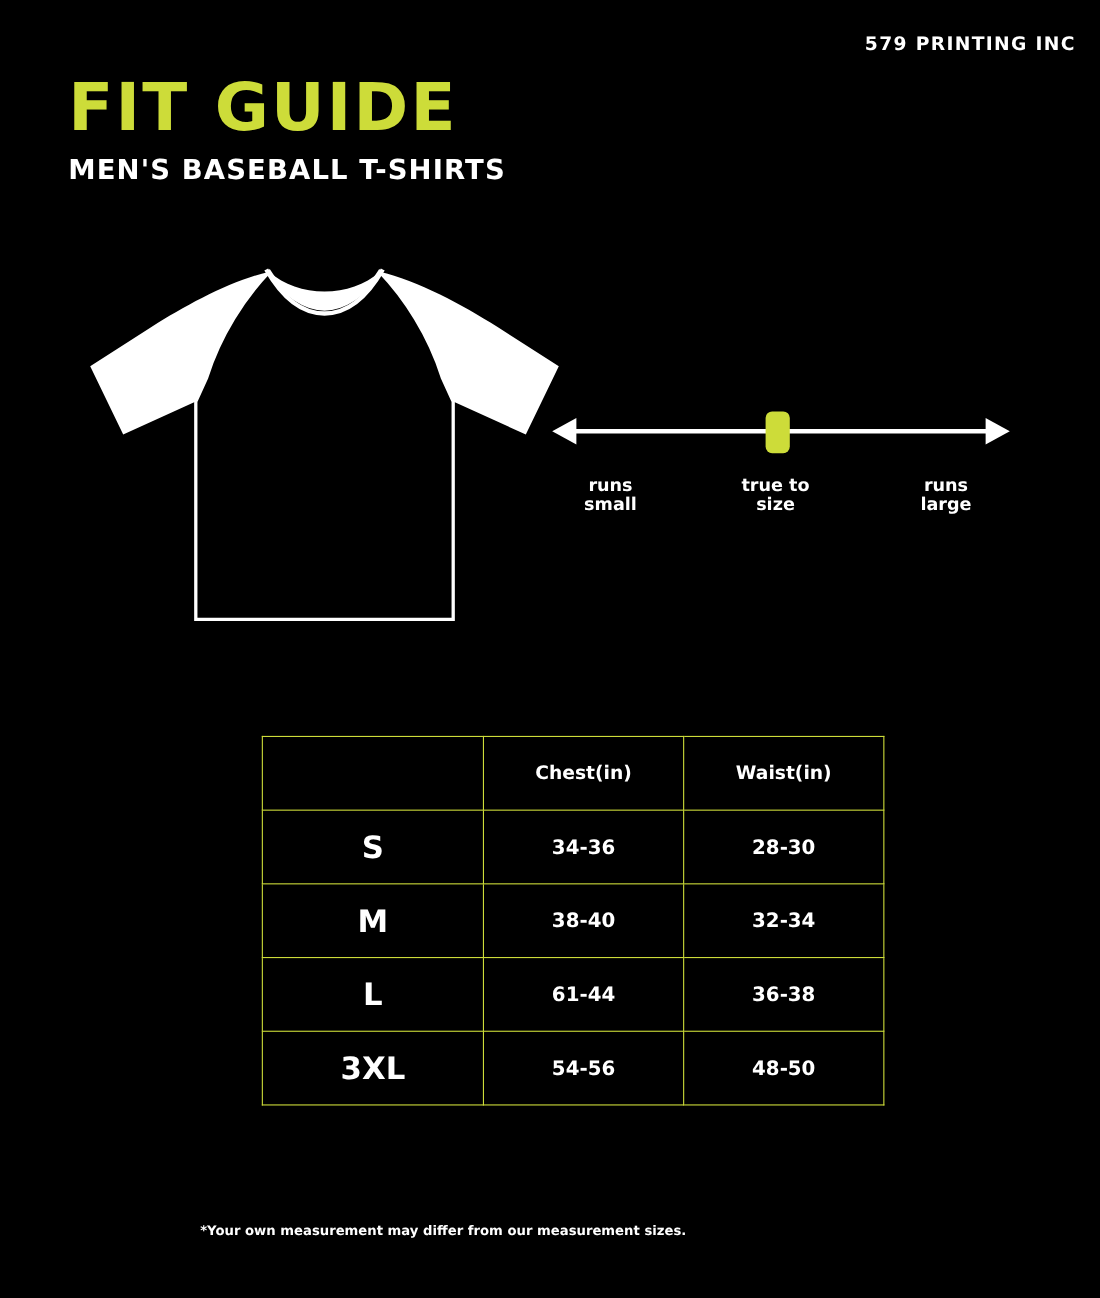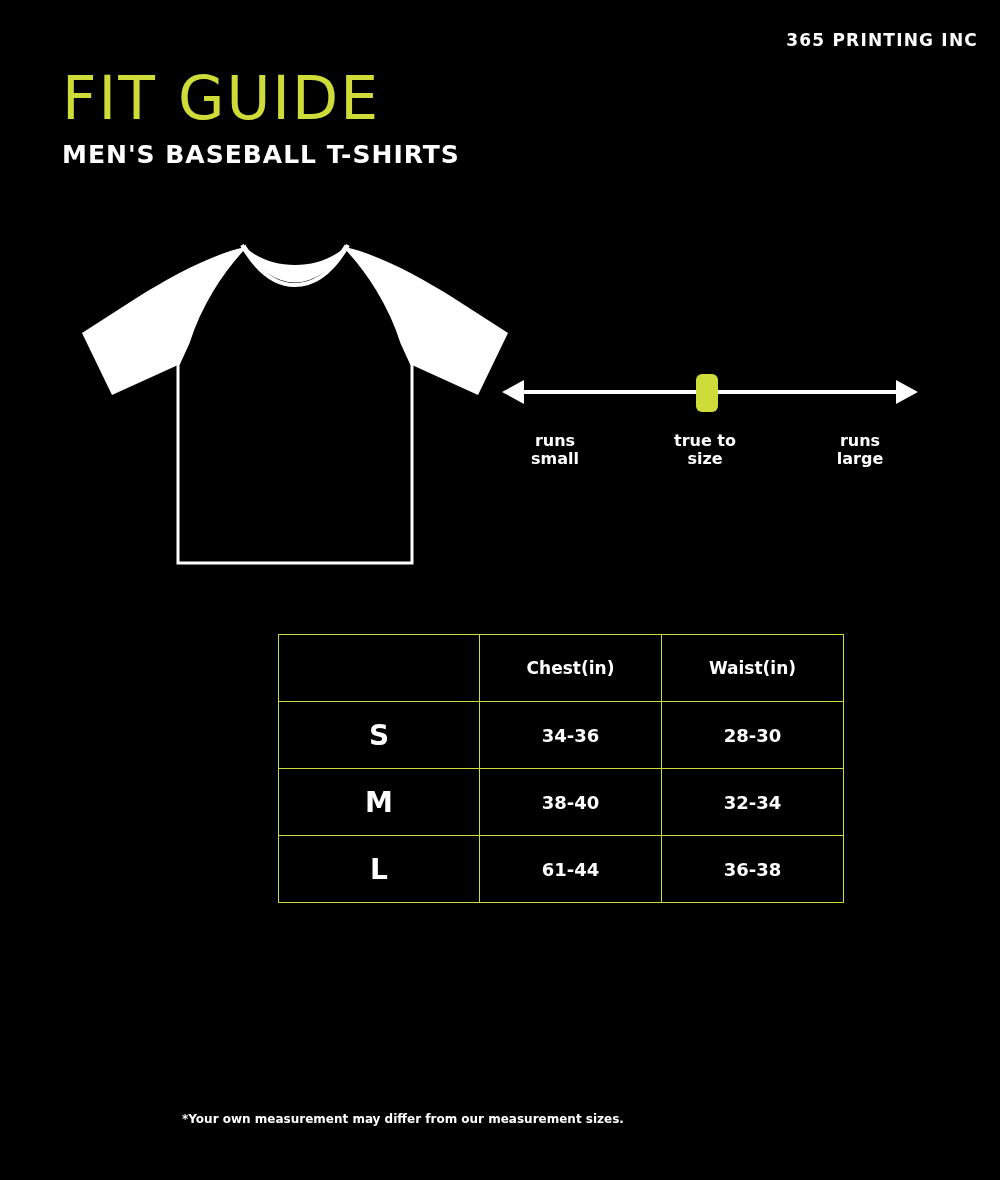--- a/index.html
+++ b/index.html
@@ -26,21 +26,21 @@
     letter-spacing: 1.2px;
     color: #ffffff;
   }
 
   .title {
     position: absolute;
     top: 68px;
     left: 62px;
     font-family: "DejaVu Sans", sans-serif;
     font-size: 60px;
-    font-weight: normal;
+    font-weight: bold;
     letter-spacing: 2px;
     color: #cddc39;
     line-height: 1;
   }
 
   .subtitle {
     position: absolute;
     top: 142px;
     left: 62px;
     font-family: "DejaVu Sans", sans-serif;
@@ -77,25 +77,24 @@
     line-height: 1.15;
     white-space: pre-line;
   }
   .lbl-small { left: 0px;   top: 72px; width: 110px; }
   .lbl-true  { left: 150px; top: 72px; width: 110px; }
   .lbl-large { left: 305px; top: 72px; width: 110px; }
 
   table.sizes {
     position: absolute;
     left: 238px;
-    top: 634px;
+    top: 669px;
     width: 562px;
     border-collapse: collapse;
     table-layout: fixed;
-    margin-left: 40px;
   }
   table.sizes td, table.sizes th {
     border: 1px solid #cddc39;
     height: 66px;
     text-align: center;
     vertical-align: middle;
     color: #ffffff;
     background: #000000;
     padding: 0;
   }
@@ -125,21 +124,21 @@
     top: 1112px;
     font-family: "DejaVu Sans", sans-serif;
     font-size: 12px;
     font-weight: bold;
     color: #ffffff;
   }
 </style>
 </head>
 <body>
 
-<div class="brand">365 PRINTING INC</div>
+<div class="brand">579 PRINTING INC</div>
 
 <div class="title">FIT GUIDE</div>
 <div class="subtitle">MEN'S BASEBALL T-SHIRTS</div>
 
 <div class="shirt">
   <svg viewBox="0 0 470 360" width="470" height="360" xmlns="http://www.w3.org/2000/svg">
 
     <path d="M185 22 C150 30 110 52 78 72 L22 108 L52 170 L118 140 L128 118 C140 80 162 46 185 22 Z" fill="#ffffff"></path>
 
     <path d="M285 22 C320 30 360 52 392 72 L448 108 L418 170 L352 140 L342 118 C330 80 308 46 285 22 Z" fill="#ffffff"></path>
@@ -186,16 +185,21 @@
     <tr>
       <td class="size-cell">M</td>
       <td class="meas-cell">38-40</td>
       <td class="meas-cell">32-34</td>
     </tr>
     <tr>
       <td class="size-cell">L</td>
       <td class="meas-cell">61-44</td>
       <td class="meas-cell">36-38</td>
     </tr>
+    <tr>
+      <td class="size-cell">3XL</td>
+      <td class="meas-cell">54-56</td>
+      <td class="meas-cell">48-50</td>
+    </tr>
   </tbody>
 </table>
 
 <div class="footnote">*Your own measurement may differ from our measurement sizes.</div>
 
 </body></html>

